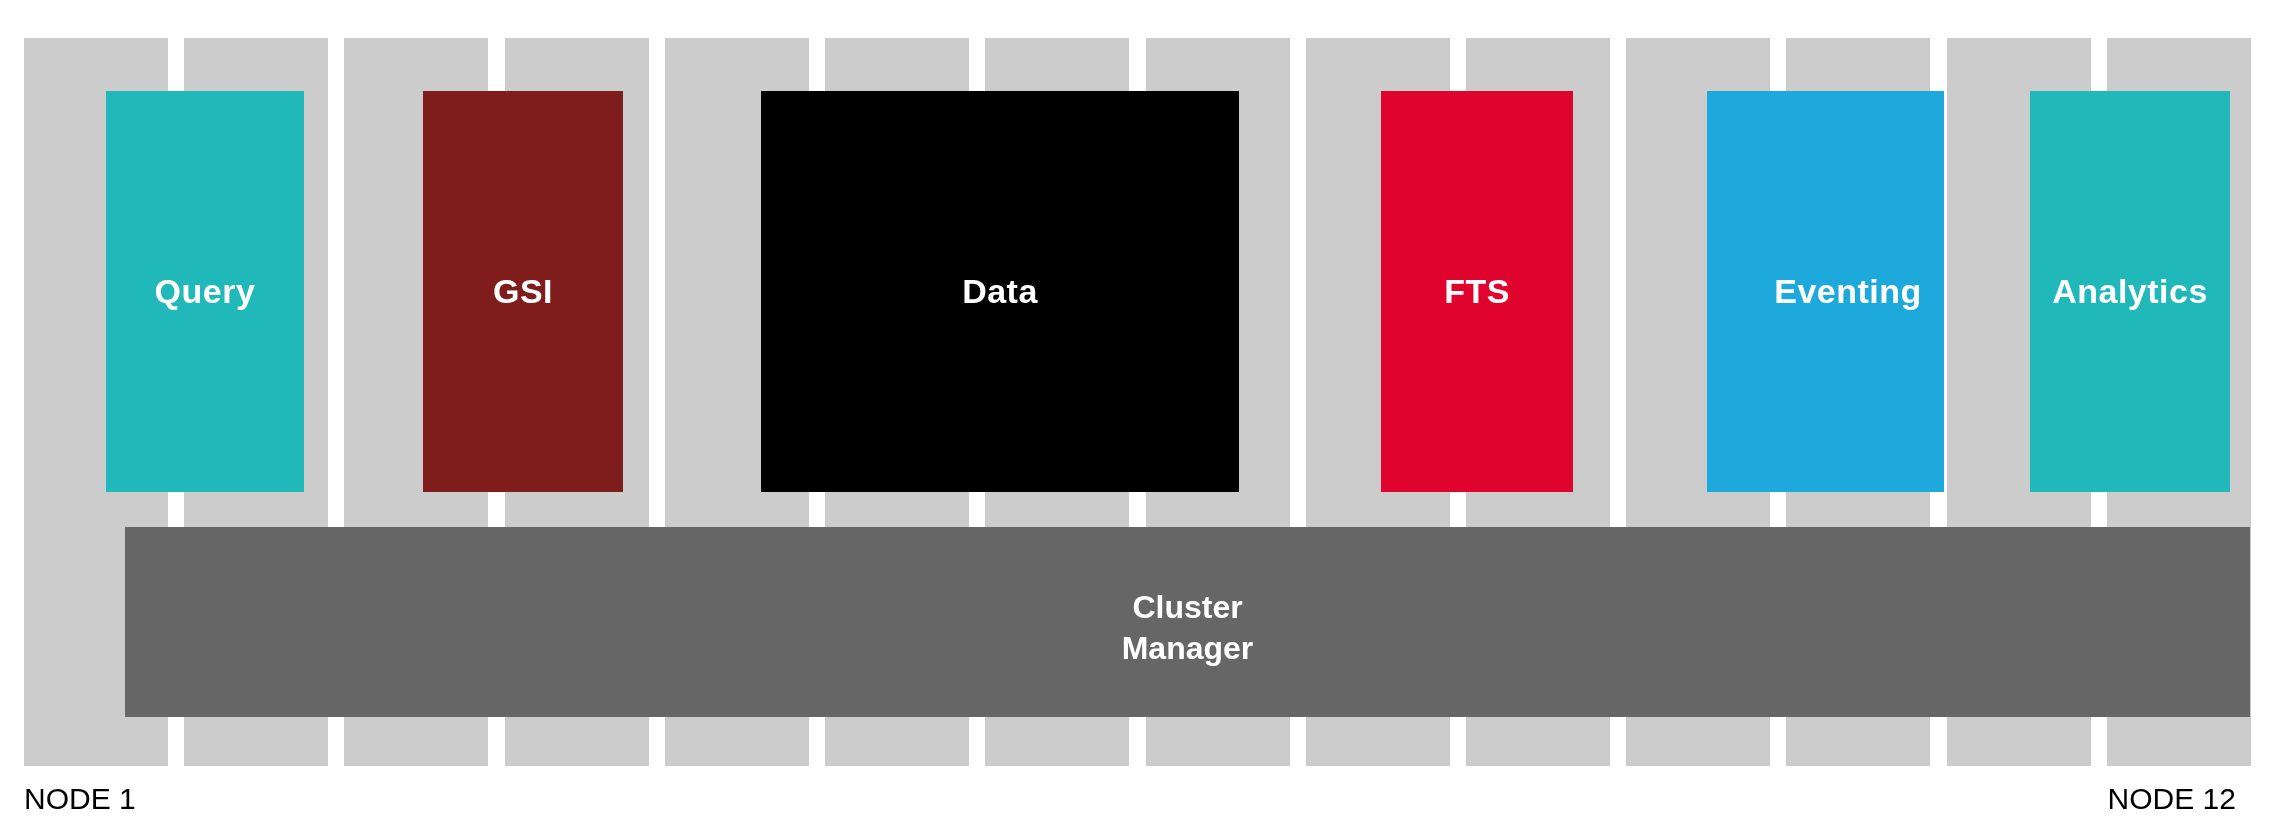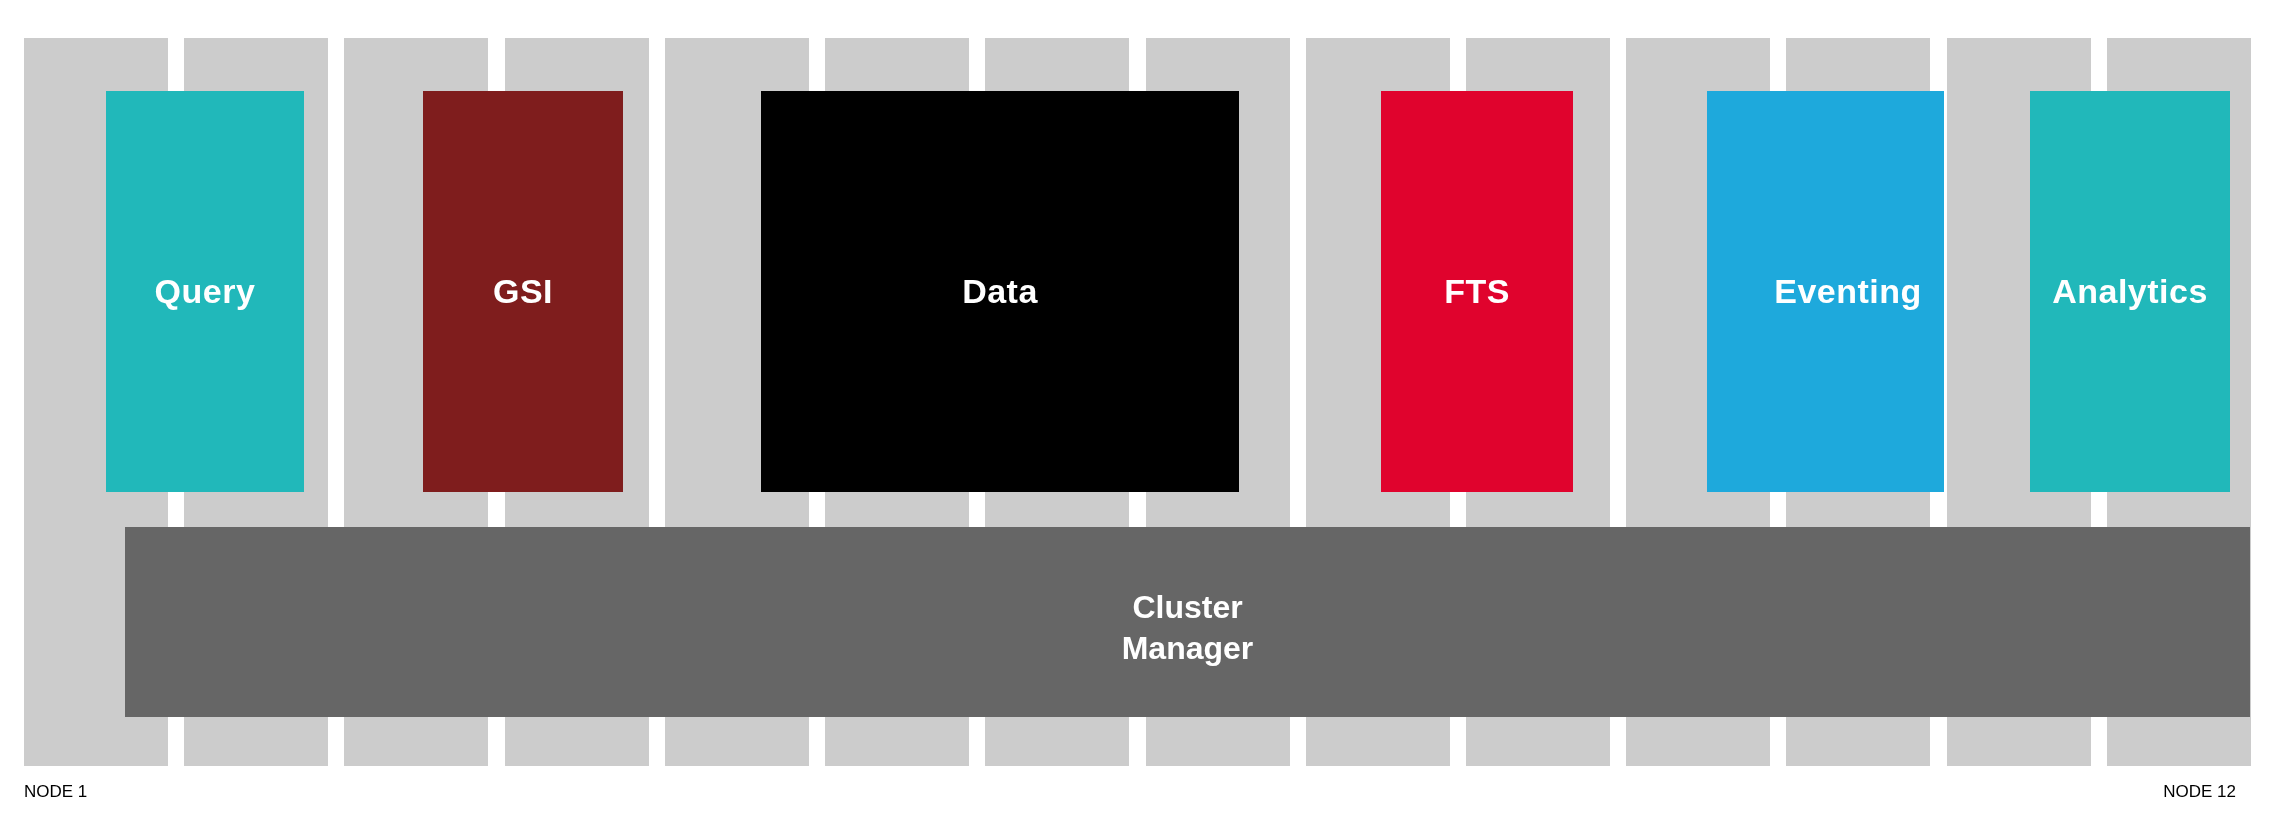--- a/index.html
+++ b/index.html
@@ -72,21 +72,21 @@
     color: #ffffff;
     font-size: 32px;
     font-weight: bold;
     line-height: 41px;
     text-align: center;
   }
   
   .node-label {
     position: absolute;
     top: 782px;
-    font-size: 17px;
+    font-size: 30px;
     font-weight: normal;
     color: #000000;
     white-space: nowrap;
   }
   .node-label-first { left: 24px; }
   .node-label-last  { right: 39px; text-align: right; }
 </style>
 </head>
 <body>
 

